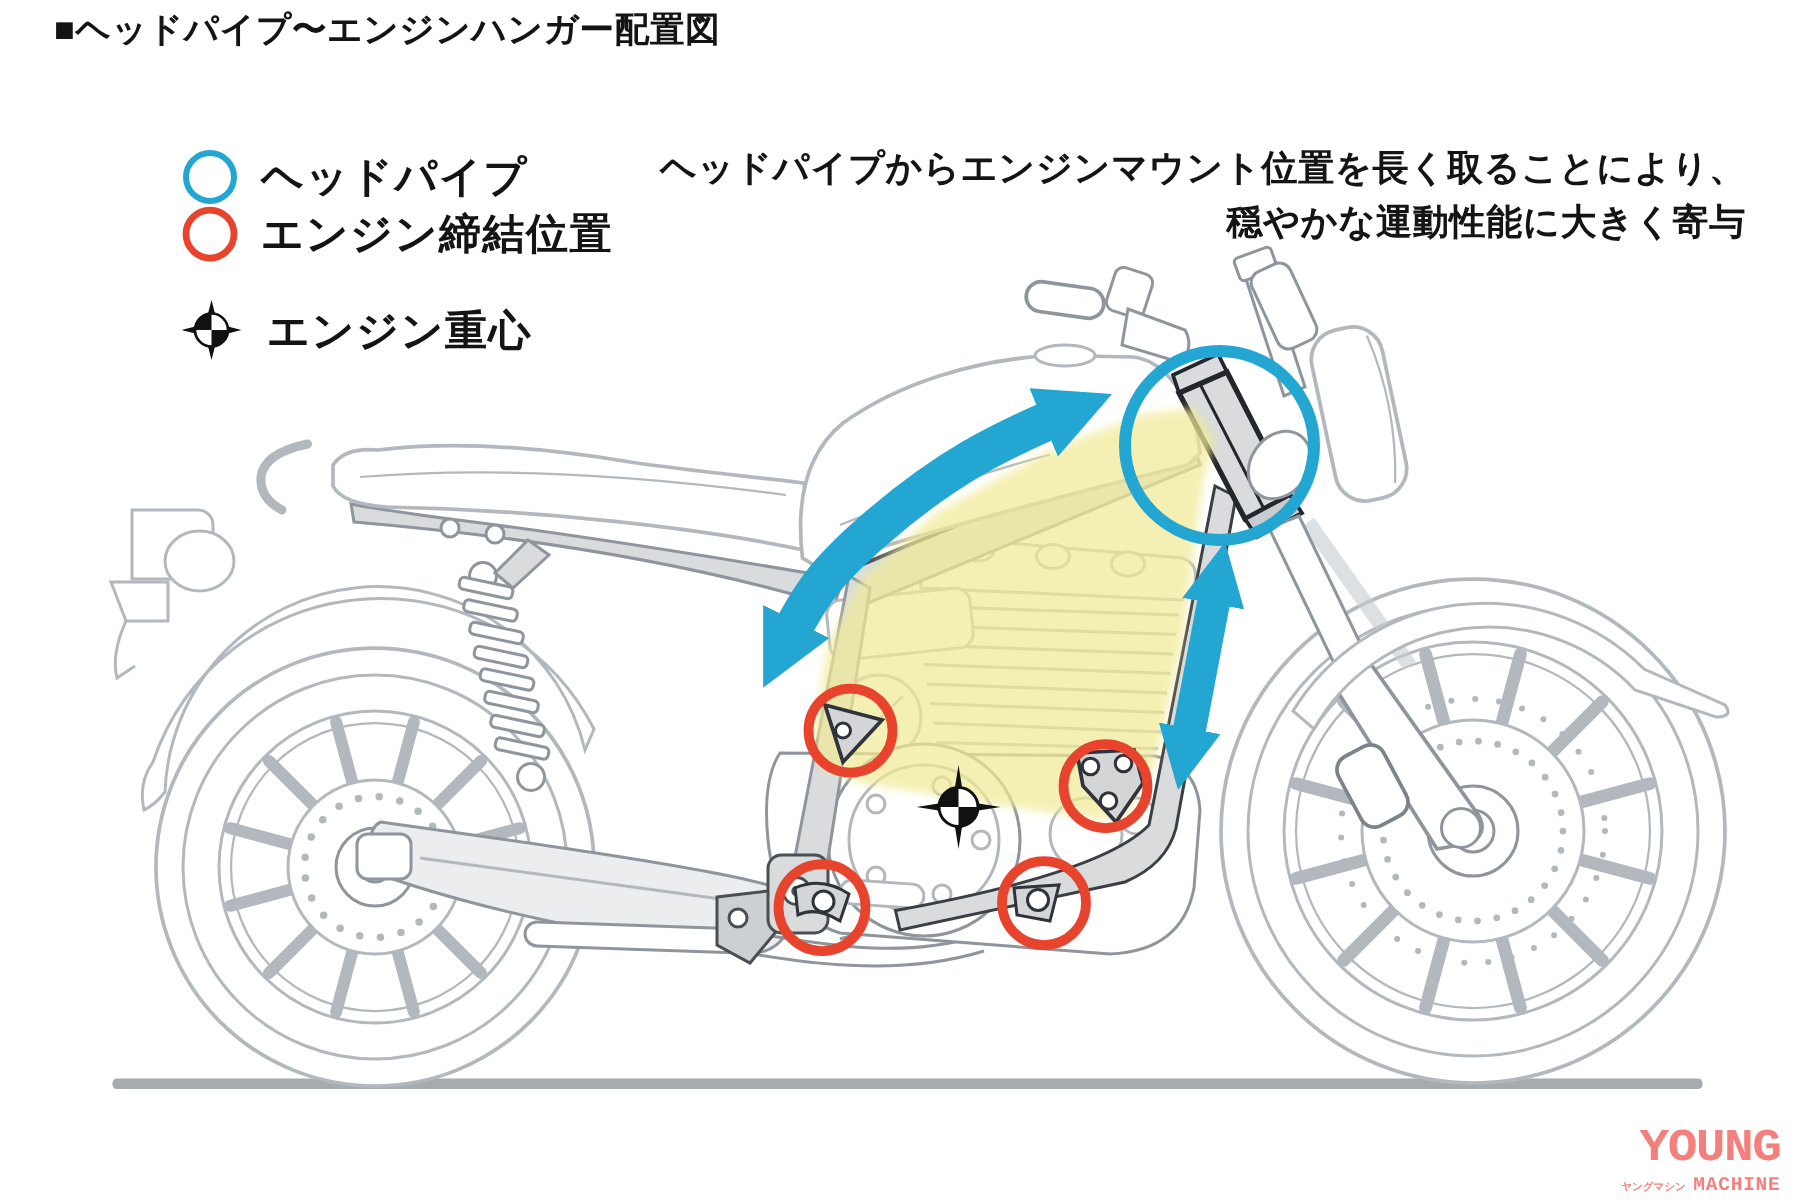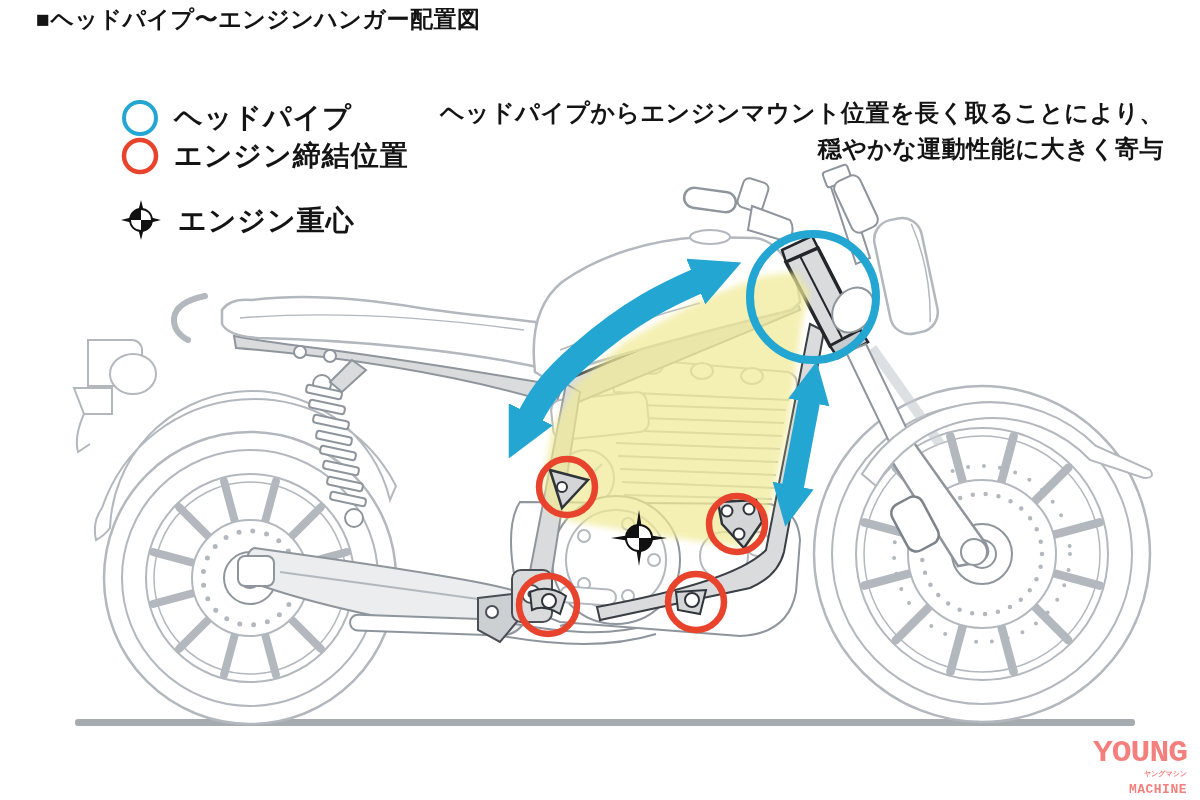--- a/index.html
+++ b/index.html
@@ -31,21 +31,21 @@
     position:absolute;right:36px;top:95px;text-align:right;
     font-size:24px;font-weight:bold;line-height:36px;letter-spacing:.5px;white-space:nowrap;
   }
   .diagram{position:absolute;left:0;top:0;}
   .logo{
     position:absolute;right:13px;bottom:4px;color:var(--logo);text-align:right;line-height:1;
     user-select:none;
     font-family:Liberation Mono, monospace;
   }
   .logo .young{font-size:33px;font-weight:900;letter-spacing:-1px;transform:scaleY(.92);display:block;}
-  .logo .sub{display:flex;align-items:flex-end;justify-content:space-between;gap:5px;margin-top:1px;flex-direction:column;}
+  .logo .sub{display:flex;align-items:flex-end;justify-content:space-between;gap:5px;margin-top:1px;}
   .logo .jp{font-size:7px;font-weight:bold;}
   .logo .machine{font-size:13px;font-weight:900;letter-spacing:.5px;}
 </style>
 </head>
 <body>
 
 <svg class="diagram" width="1200" height="800" viewBox="0 0 1200 800">
   <defs>
     <path id="spokes" d="M27 7.2L96.6 25.9M19.8 19.8L70.7 70.7M7.2 27L25.9 96.6M-7.2 27L-25.9 96.6M-19.8 19.8L-70.7 70.7M-27 7.2L-96.6 25.9M-27 -7.2L-96.6 -25.9M-19.8 -19.8L-70.7 -70.7M-7.2 -27L-25.9 -96.6M7.2 -27L25.9 -96.6M19.8 -19.8L70.7 -70.7M27 -7.2L96.6 -25.9"></path>
     <marker id="ah" viewBox="0 0 10 10" refX="4" refY="5" markerWidth="1.9" markerHeight="1.9" orient="auto-start-reverse">

